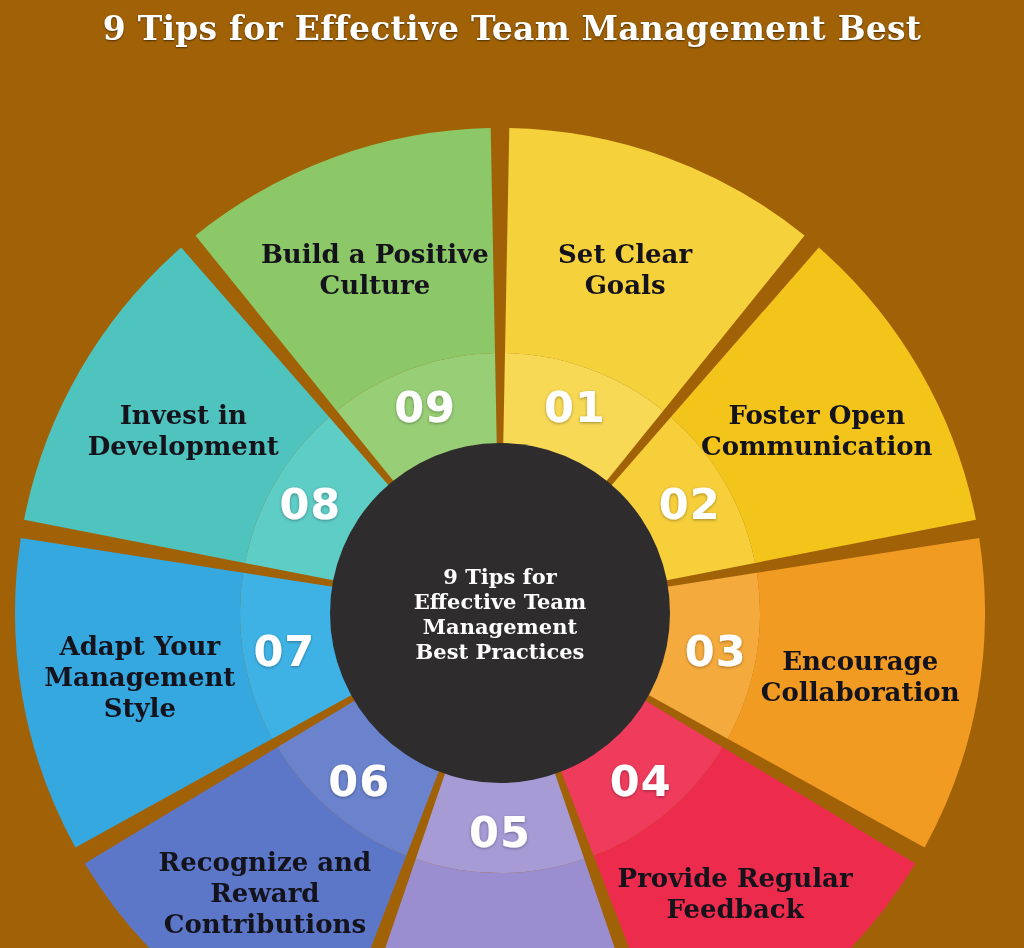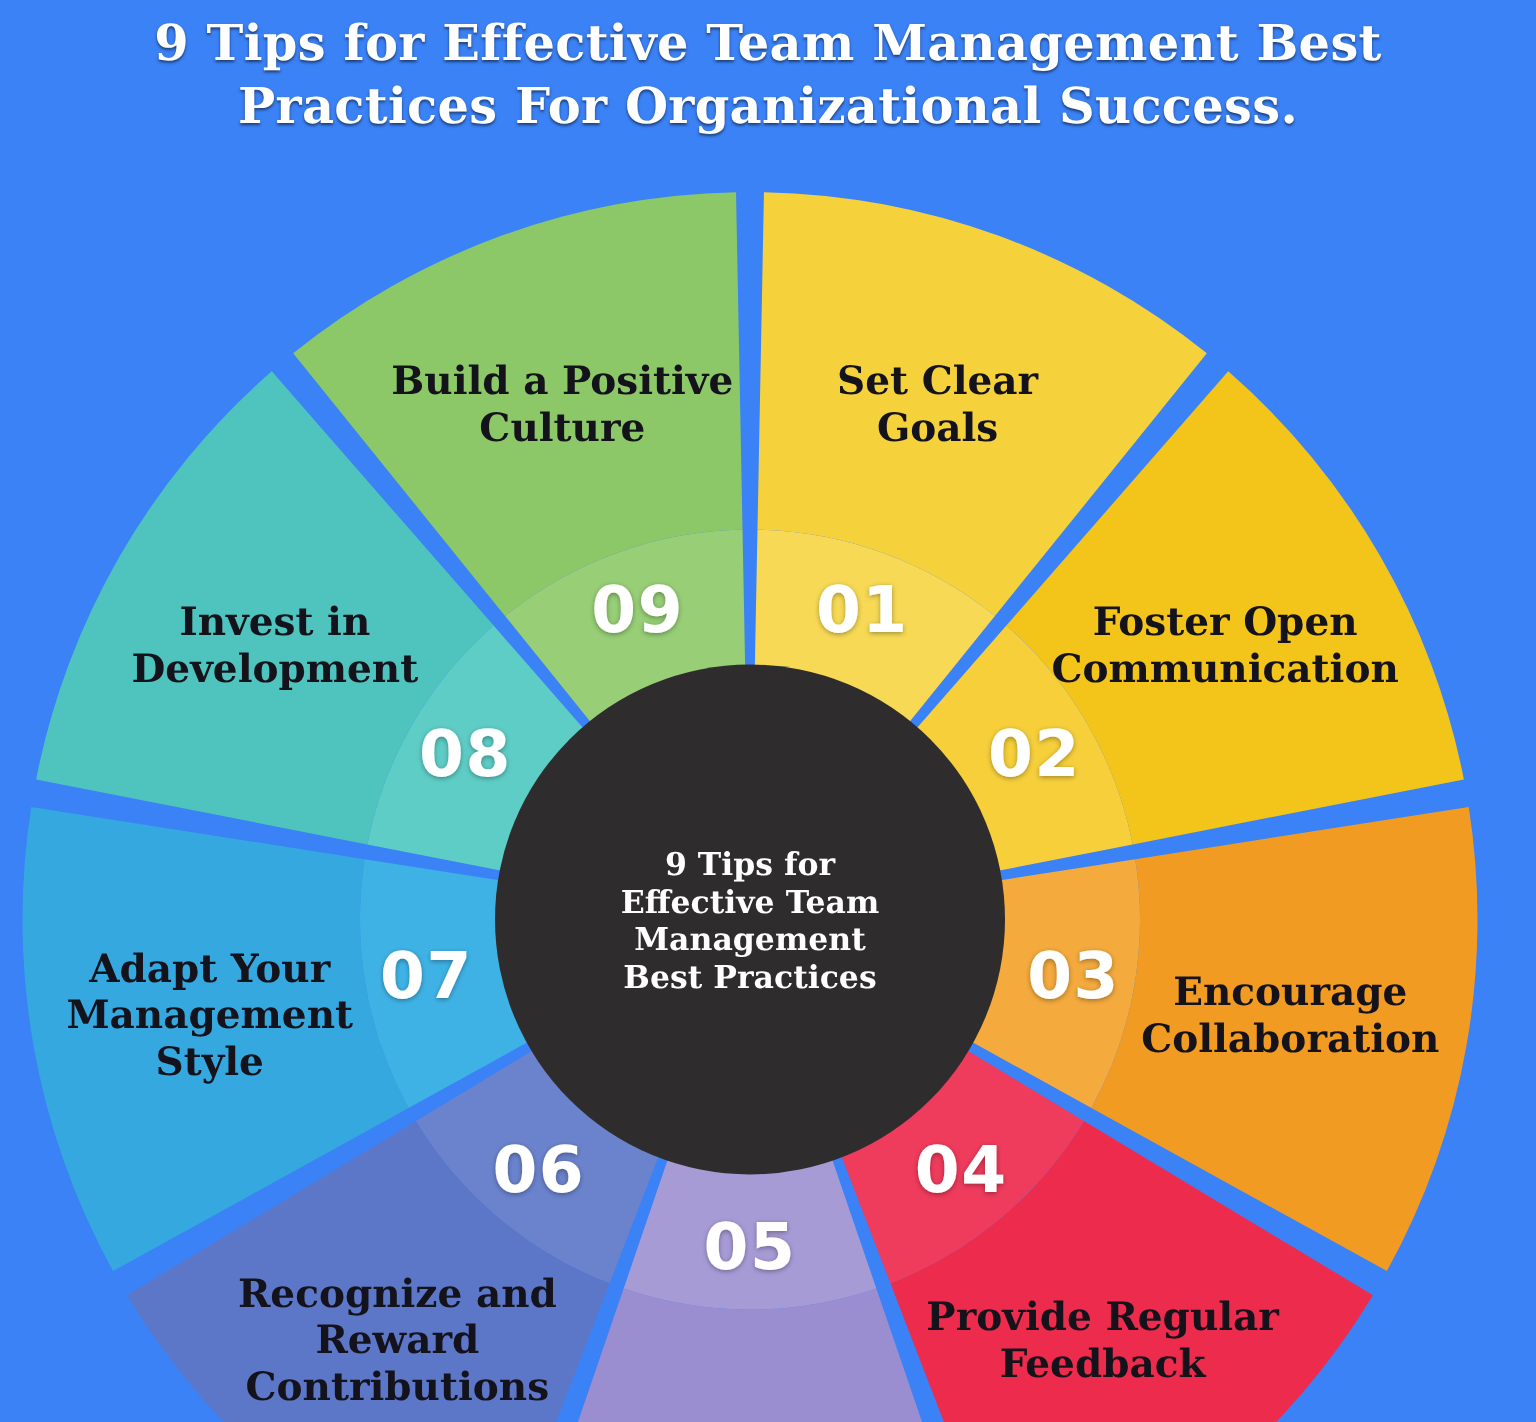--- a/index.html
+++ b/index.html
@@ -57,25 +57,24 @@
   .hub-text {
     font-family: "DejaVu Serif", "Liberation Serif", serif;
     font-weight: bold;
     fill: #ffffff;
     font-size: 21px;
   }
 </style>
 </head>
 <body>
 
-<div id="page" style="background: #3b82f6;">
+<div id="page" style="background: #a16207;">
 
   <div id="title">
     <div>9 Tips for Effective Team Management Best</div>
-    <div>Practices For Organizational Success.</div>
   </div>
 
   <div id="wheel-wrap">
     <svg class="wheel" width="1024" height="948" viewBox="0 0 1024 948">
       <defs>
         <filter id="numshadow" x="-50%" y="-50%" width="200%" height="200%">
           <feDropShadow dx="0" dy="1" stdDeviation="1.6" flood-color="#000000" flood-opacity="0.35"></feDropShadow>
         </filter>
       </defs>
       <g id="outer-segments">

